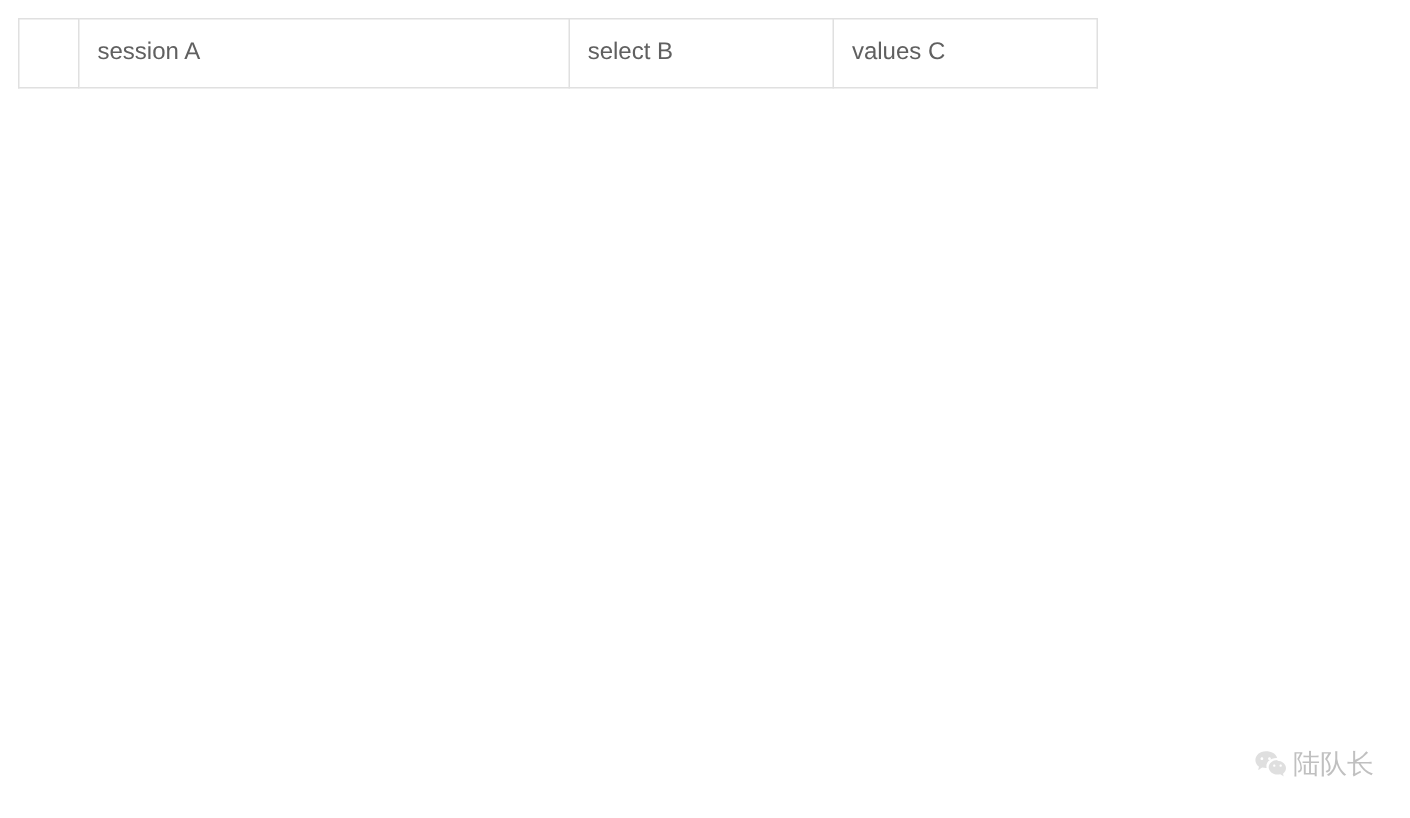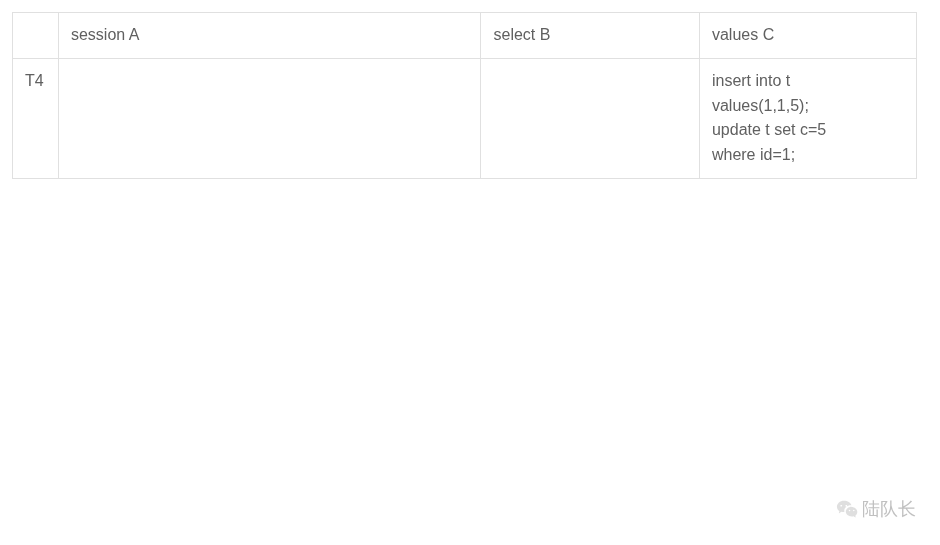--- a/index.html
+++ b/index.html
@@ -9,21 +9,21 @@
     }
     body {
       font-family: -apple-system, BlinkMacSystemFont, "Segoe UI", Helvetica, Arial, sans-serif;
       background: #ffffff;
       padding: 12px;
       font-size: 16px;
       color: #606060;
     }
     table {
       border-collapse: collapse;
-      width: 905px;
+      width: 720px;
       border: 1px solid #e0e0e0;
     }
     th, td {
       border: 1px solid #e0e0e0;
       padding: 10px 12px;
       text-align: left;
       vertical-align: top;
       font-weight: normal;
       line-height: 1.55;
     }
@@ -67,31 +67,20 @@
   </colgroup>
   <thead>
     <tr>
       <th></th>
       <th>session A</th>
       <th>select B</th>
       <th>values C</th>
     </tr>
   </thead>
   <tbody>
-      <tr>
-        <td>T4</td>
-        <td class="cell-lines"></td>
-        <td class="cell-lines"></td>
-        <td class="cell-lines">
-          <span>insert into t</span>
-          <span>values(1,1,5);</span>
-          <span>update t set c=5</span>
-          <span>where id=1;</span>
-        </td>
-      </tr>
     </tbody>
 </table>
 
 <div class="watermark">
   <svg class="wm-icon" viewBox="0 0 24 24" fill="currentColor">
     <path d="M8.5 3C4.36 3 1 5.91 1 9.5c0 1.96 1.02 3.73 2.64 4.94-.09.35-.5 1.87-.52 1.95 0 0-.01.07 0 .11.03.1.12.17.23.17.04 0 .07-.01.1-.03.1-.06 2.17-1.44 2.55-1.69.79.22 1.63.35 2.5.35.24 0 .47-.01.7-.03-.11-.44-.17-.89-.17-1.36 0-3.26 3.17-5.91 7.07-5.91.23 0 .46.01.68.03C16.24 4.87 12.72 3 8.5 3zm-2.75 4.5c.55 0 1 .45 1 1s-.45 1-1 1-1-.45-1-1 .45-1 1-1zm5.5 0c.55 0 1 .45 1 1s-.45 1-1 1-1-.45-1-1 .45-1 1-1zm5.82 1.91c-3.52 0-6.38 2.39-6.38 5.34 0 2.95 2.86 5.34 6.38 5.34.72 0 1.42-.1 2.07-.28.32.21 2.01 1.33 2.09 1.38.03.02.06.03.09.03.09 0 .17-.06.19-.14.01-.03.01-.09 0-.09-.02-.07-.36-1.33-.43-1.62 1.34-1 2.19-2.46 2.19-4.09 0-2.95-2.86-5.34-6.38-5.34l.18-.03zm-2.32 3.34c.46 0 .84.38.84.84s-.38.84-.84.84-.84-.38-.84-.84.38-.84.84-.84zm4.64 0c.46 0 .84.38.84.84s-.38.84-.84.84-.84-.38-.84-.84.38-.84.84-.84z"></path>
   </svg>
   <span>陆队长</span>
 </div>
 

